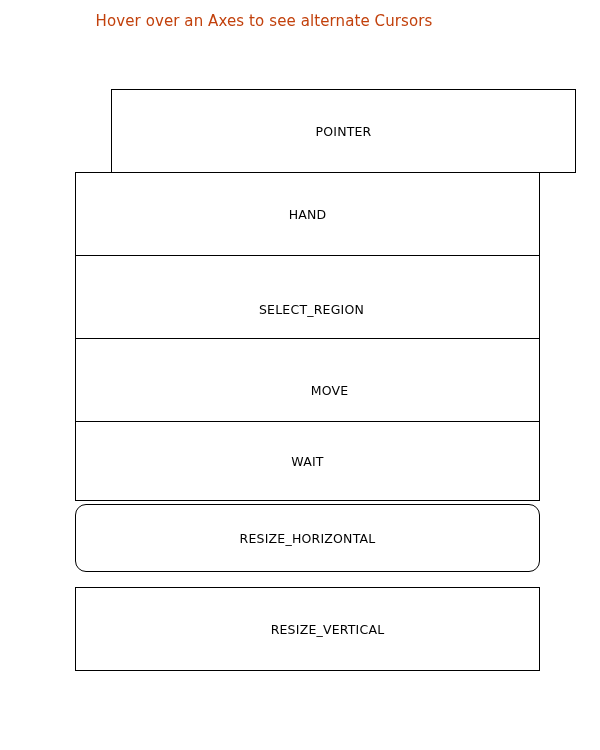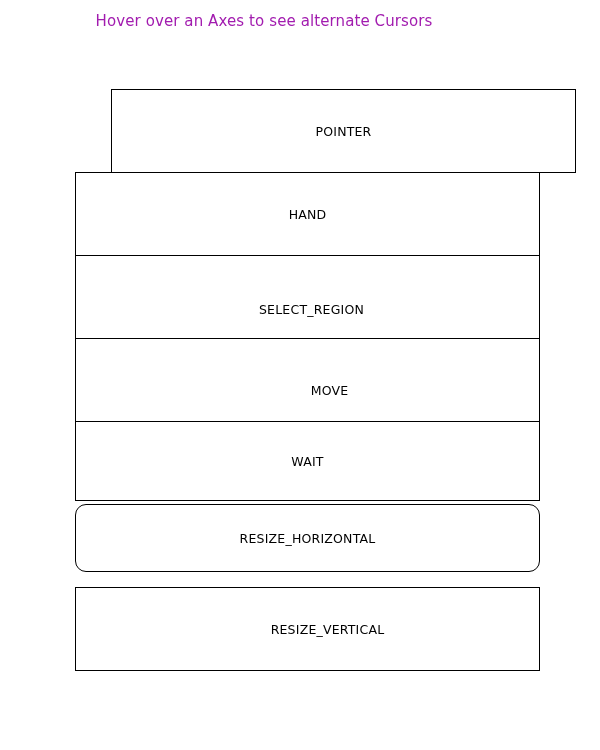--- a/index.html
+++ b/index.html
@@ -22,21 +22,21 @@
     width: 600px;
     height: 750px;
   }
   .fig-title {
     position: absolute;
     left: 0;
     top: 12px;
     width: 528px;
     text-align: center;
     font-size: 15px;
-    color: #a21caf;
+    color: #c2410c;
     letter-spacing: 0.1px;
   }
   .axes-stack {
     position: absolute;
     left: 75px;
     top: 89px;
     width: 465px;
     height: 580px;
   }
   .axes {

